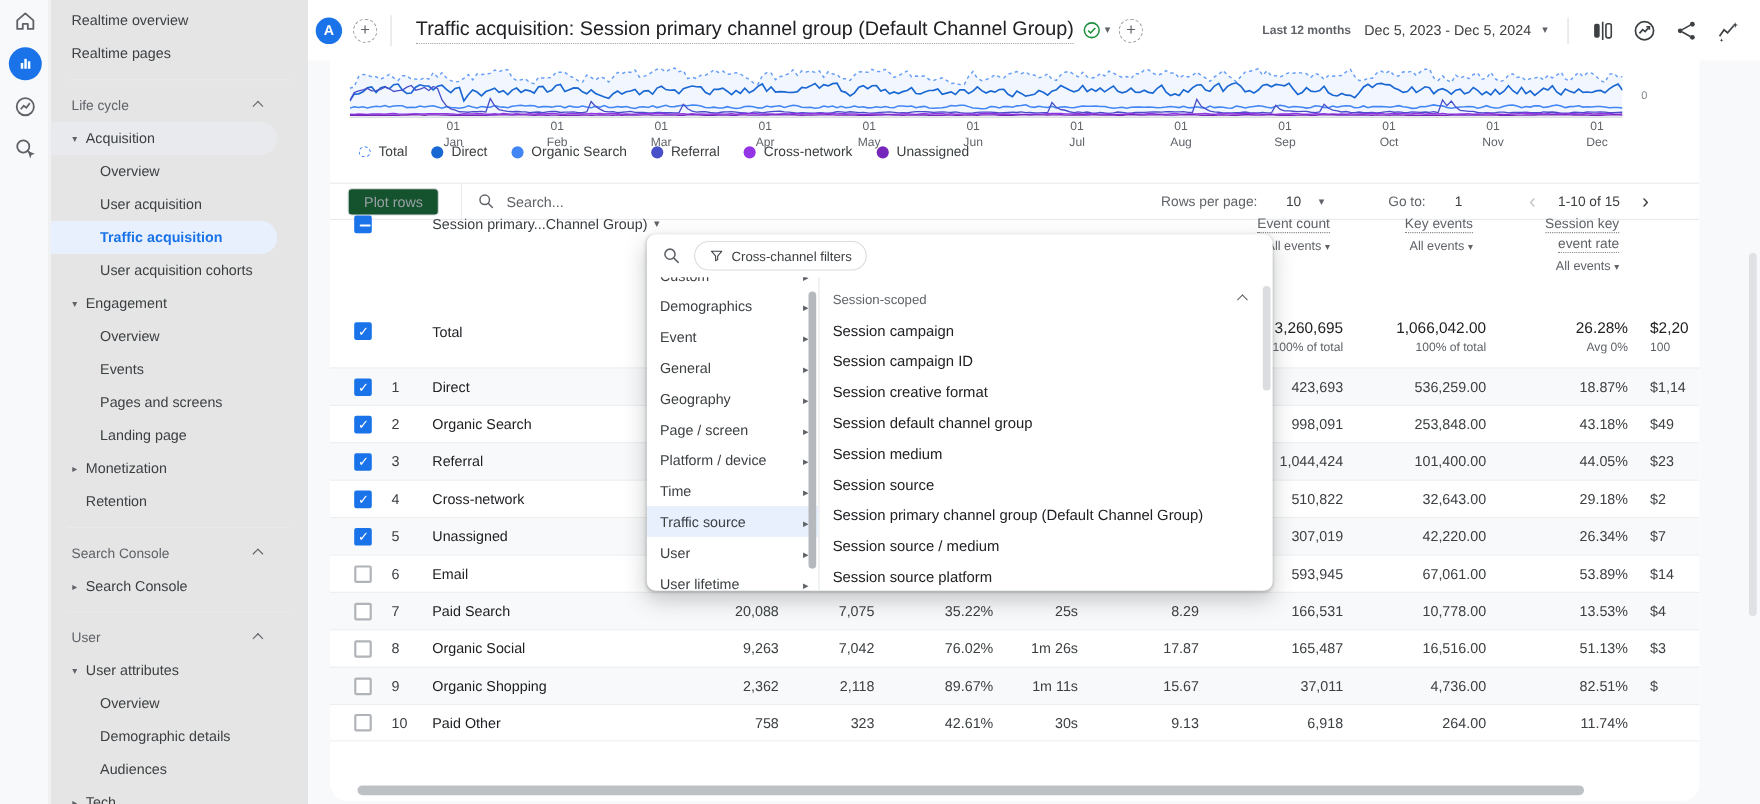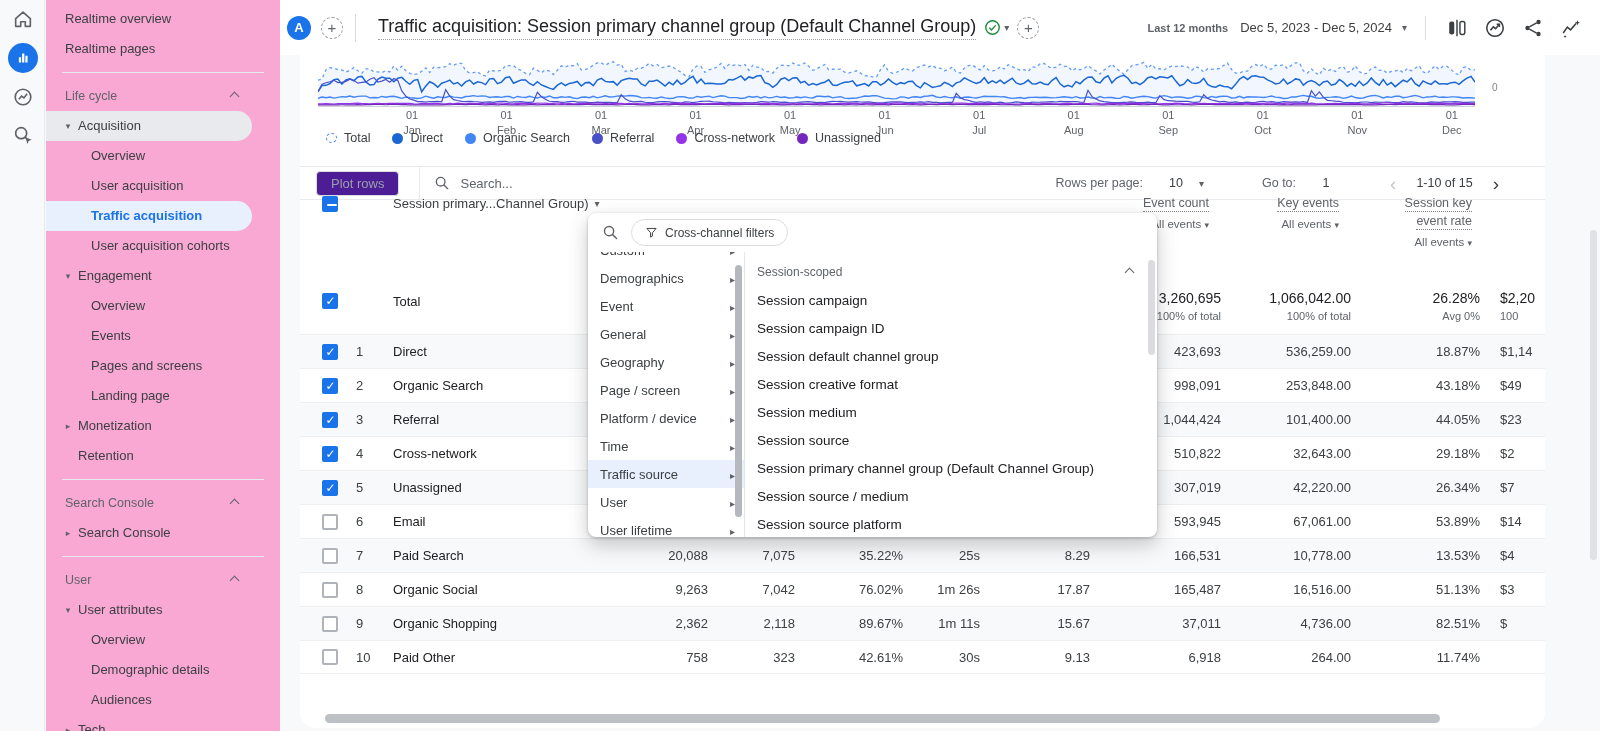--- a/index.html
+++ b/index.html
@@ -8,21 +8,21 @@
 
   
   .rail{position:absolute;left:0;top:0;width:45px;height:731px;background:#f8f9fa;border-right:1px solid #e8eaed;z-index:40;}
   .rail .rbtn{width:45px;height:38px;display:flex;align-items:center;justify-content:center;cursor:pointer;}
   .rail svg{width:22px;height:22px;}
   .rail .rbtn.reports{height:40px;}
   .rail .blue-circle{width:30px;height:30px;border-radius:50%;background:#1a73e8;display:flex;align-items:center;justify-content:center;}
   .rail .blue-circle svg{width:18px;height:18px;}
 
   
-  .sidebar{position:absolute;left:46px;top:0;width:234px;height:731px;background:#f9a8d4;z-index:39;padding-top:4px;overflow:hidden;}
+  .sidebar{position:absolute;left:46px;top:0;width:234px;height:731px;background:#e5e5e5;z-index:39;padding-top:4px;overflow:hidden;}
   .sidebar ul{list-style:none;}
   .sidebar li{height:30px;line-height:30px;font-size:13px;color:#3c4043;display:flex;align-items:center;cursor:pointer;border-radius:0 16px 16px 0;margin-right:28px;white-space:nowrap;}
   .sidebar li .caret{width:20px;text-align:center;font-size:9px;color:#5f6368;flex:0 0 20px;}
   .sidebar li.caret-down .caret::before{content:"\25BE";}
   .sidebar li.caret-right .caret::before{content:"\25B8";}
   .sidebar li.lvl-top{padding-left:19px;}
   .sidebar li.section-header{padding-left:19px;color:#5f6368;font-size:12.5px;cursor:default;}
   .sidebar li.parent{padding-left:12px;}
   .sidebar li.no-caret .caret::before{content:"";}
   .sidebar li.child{padding-left:45px;}
@@ -57,21 +57,21 @@
   .yzero{position:absolute;left:1192px;top:102px;font-size:10px;color:#80868b;}
   .xticks{position:absolute;left:82px;top:128px;width:1100px;display:flex;justify-content:space-between;}
   .xtick{width:60px;text-align:center;font-size:11px;color:#5f6368;line-height:15px;}
   .legend{position:absolute;left:26px;top:151px;display:flex;align-items:center;gap:22px;}
   .legend-item{display:flex;align-items:center;gap:7px;font-size:12.5px;color:#3c4043;cursor:pointer;}
   .marker{width:11px;height:11px;border-radius:50%;background:var(--c);flex:0 0 11px;}
   .marker.dashed{background:transparent;border:1.6px dashed var(--c);width:10px;height:10px;}
 
   
   .toolbar{position:absolute;left:0;top:186px;width:100%;height:34px;border-top:1px solid #e8eaed;border-bottom:1px solid #e8eaed;display:flex;align-items:center;padding:0 42px 0 16px;}
-  .plot-btn{height:25px;padding:0 14px;border:1px solid #dadce0;border-radius:4px;background:#4c1d95;color:#9aa0a6;font-size:13px;font-family:inherit;cursor:default;}
+  .plot-btn{height:25px;padding:0 14px;border:1px solid #dadce0;border-radius:4px;background:#14532d;color:#9aa0a6;font-size:13px;font-family:inherit;cursor:default;}
   .tb-sep{width:1px;height:33px;background:#e8eaed;margin:0 0 0 20px;}
   .search-box{display:flex;align-items:center;gap:10px;margin-left:14px;flex:1;}
   .search-box svg{width:16px;height:16px;}
   .search-box input{border:none;outline:none;background:transparent;font-size:13px;color:#3c4043;font-family:inherit;width:300px;}
   .search-box input::placeholder{color:#5f6368;}
   .pager{display:flex;align-items:center;gap:16px;font-size:12.5px;color:#5f6368;}
   .pager .pval{color:#3c4043;margin-left:10px;cursor:pointer;}
   .pager .gap{width:26px;}
   .pager .goto-box{color:#3c4043;width:28px;text-align:center;cursor:text;}
   .pchev{font-size:19px;line-height:1;color:#3c4043;cursor:pointer;padding:0 4px;}
@@ -839,25 +839,25 @@
 
           <li>
             <span>Session campaign</span>
           </li>
 
           <li>
             <span>Session campaign ID</span>
           </li>
 
           <li>
+            <span>Session creative format</span>
+          </li>
+
+          <li>
             <span>Session default channel group</span>
-          </li>
-
-          <li>
-            <span>Session creative format</span>
           </li>
 
           <li>
             <span>Session medium</span>
           </li>
 
           <li>
             <span>Session source</span>
           </li>
 

